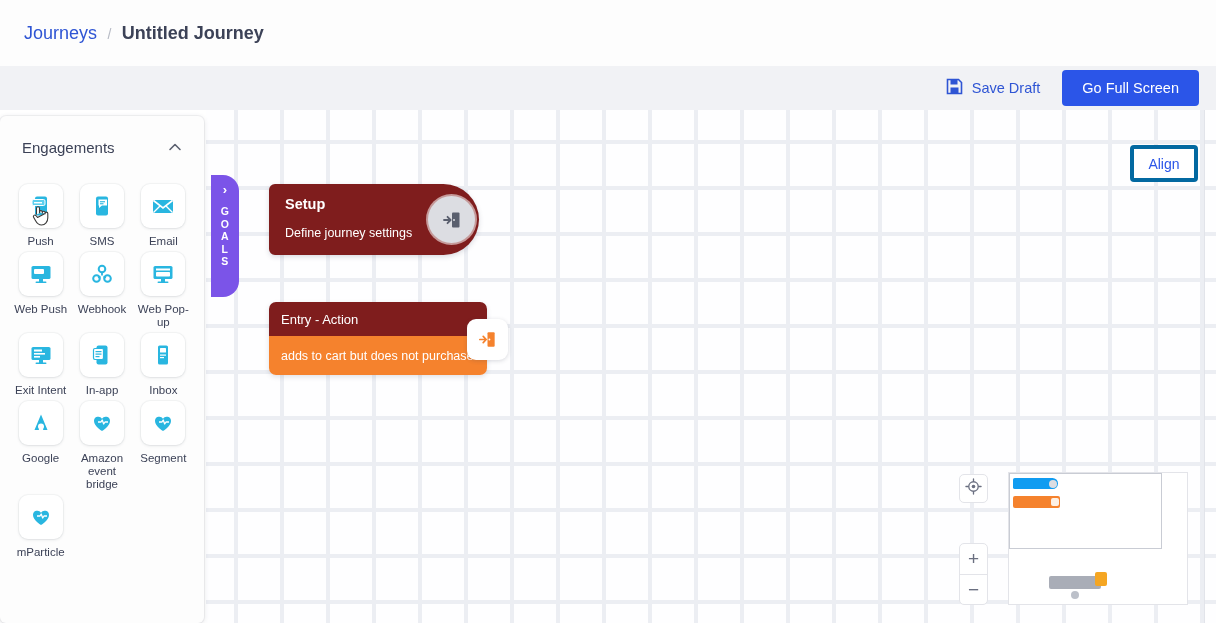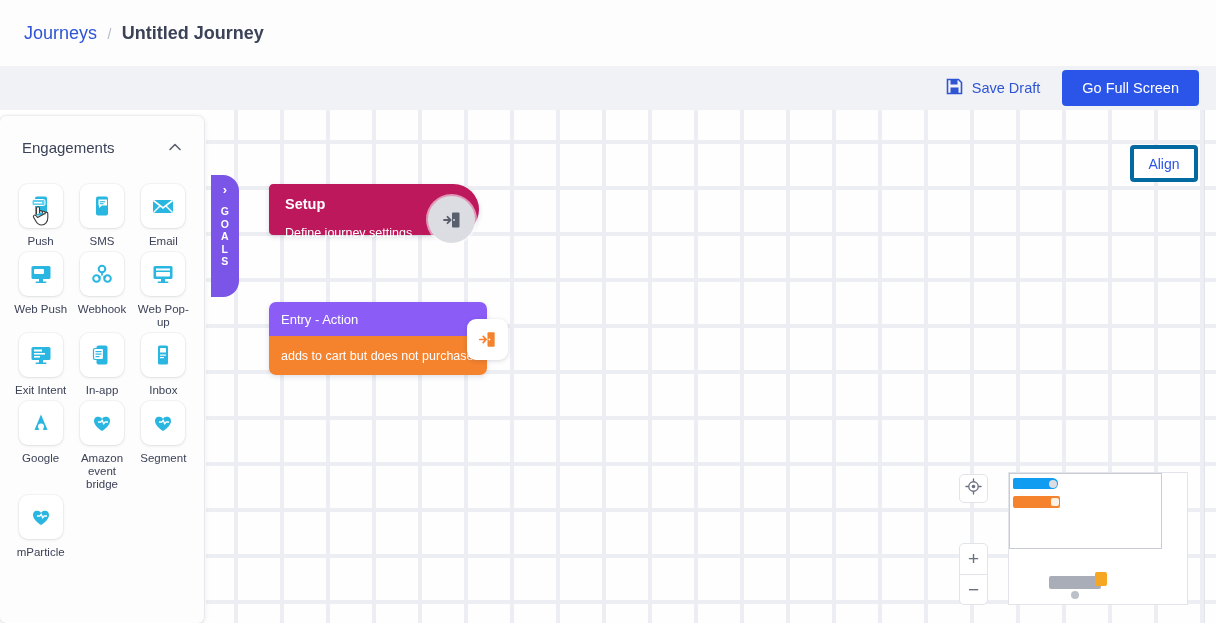--- a/index.html
+++ b/index.html
@@ -91,41 +91,41 @@
     padding-top: 8px; z-index: 6;
   }
   .goals .gchev { color: #fff; font-size: 13px; line-height: 14px; font-weight: 700; }
   .goals .gtxt {
     margin-top: 8px; color: #ffffff; font-size: 10.5px; letter-spacing: .5px;
     line-height: 12.5px; font-weight: 700; text-align: center;
   }
 
   
   .node-setup {
-    position: absolute; left: 269px; top: 184px; width: 210px; height: 51px;
-    background: #be185d; border-radius: 6px 36px 36px 6px;
+    position: absolute; left: 269px; top: 184px; width: 210px; height: 71px;
+    background: #7f1d1d; border-radius: 6px 36px 36px 6px;
     box-shadow: 0 2px 5px rgba(60,66,87,.18);
     padding: 12px 16px; cursor: pointer; z-index: 4;
   }
   .node-setup .t { color: #ffffff; font-size: 14.5px; font-weight: 700; }
   .node-setup .s { color: #ffffff; font-size: 12.5px; margin-top: 14px; }
   .setup-icon {
     position: absolute; left: 428px; top: 196px; width: 47px; height: 47px;
     border-radius: 50%; background: #dcdde2;
     box-shadow: 0 0 0 2px rgba(255,255,255,.55);
     display: flex; align-items: center; justify-content: center; z-index: 5; cursor: pointer;
   }
 
   .node-entry {
     position: absolute; left: 269px; top: 302px; width: 218px; height: 73px;
     border-radius: 7px; overflow: hidden; cursor: pointer; z-index: 4;
     box-shadow: 0 2px 5px rgba(60,66,87,.15);
   }
   .node-entry .hdr {
-    height: 34px; background: #8b5cf6; display: flex; align-items: center;
+    height: 34px; background: #7f1d1d; display: flex; align-items: center;
     padding-left: 12px;
   }
   .node-entry .hdr span { color: #ffffff; font-size: 13px; }
   .node-entry .body {
     height: 39px; background: #f5822d; display: flex; align-items: center;
     padding-left: 12px;
   }
   .node-entry .body span { color: #ffffff; font-size: 12.5px; }
   .entry-icon {
     position: absolute; left: 467px; top: 319px; width: 41px; height: 41px;

